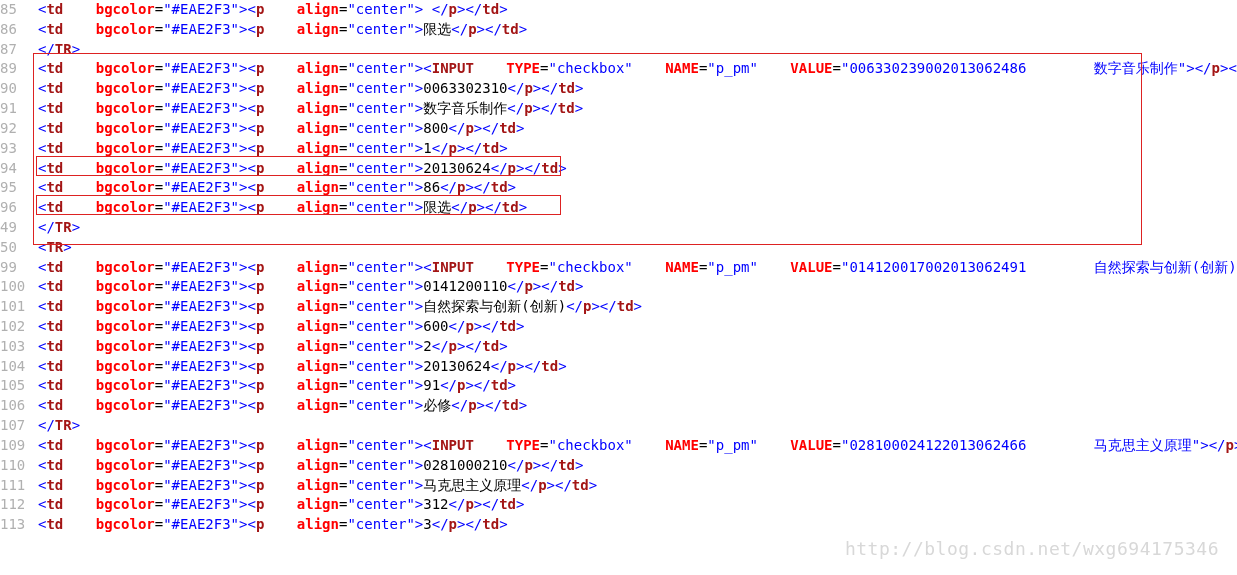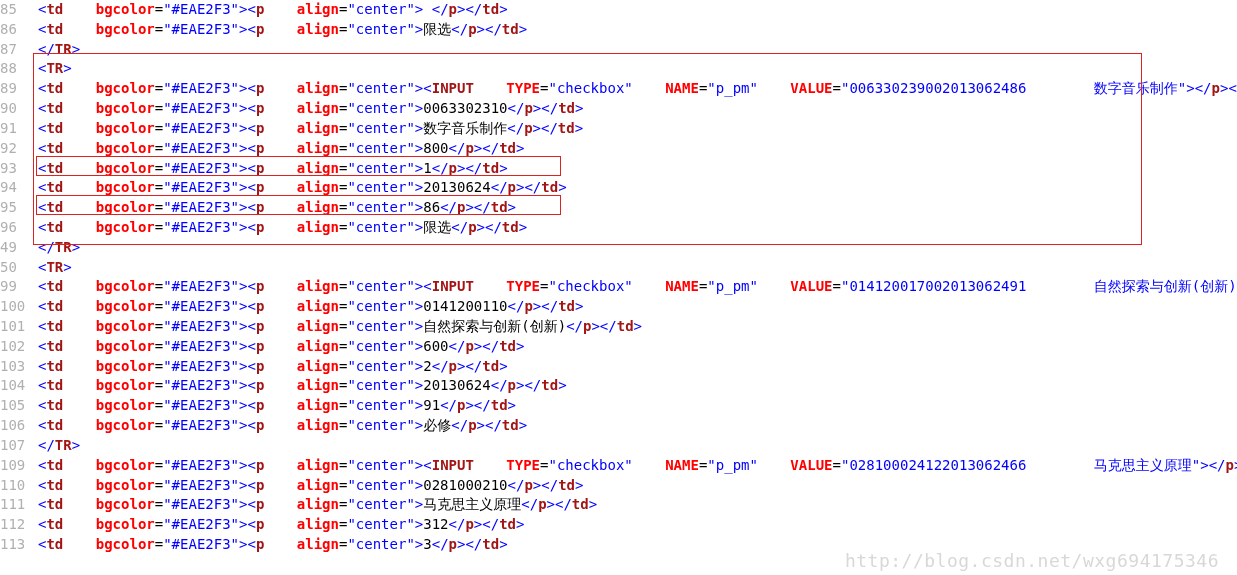--- a/index.html
+++ b/index.html
@@ -41,36 +41,35 @@
 
   
   .redbox {
     position: absolute;
     border: 1px solid #d22;
     pointer-events: none;
   }
   .watermark {
     position: absolute;
     right: 18px;
-    bottom: 4px;
+    bottom: 16px;
     color: #d8d8d8;
     font-family: "Consolas", monospace;
     font-size: 18px;
     letter-spacing: 0.5px;
     pointer-events: none;
   }
 </style>
 </head>
 <body>
 
 <div id="code-root">
     <div class="line"><span class="gutter">85</span><span class="code indent1"><span class="t-bracket">&lt;</span><span class="t-tag">td</span> <span class="t-attr">bgcolor</span><span class="t-eq">=</span><span class="t-str">"#EAE2F3"</span><span class="t-bracket">&gt;</span><span class="t-bracket">&lt;</span><span class="t-tag">p</span> <span class="t-attr">align</span><span class="t-eq">=</span><span class="t-str">"center"</span><span class="t-bracket">&gt;</span> <span class="t-bracket">&lt;/</span><span class="t-tag">p</span><span class="t-bracket">&gt;</span><span class="t-bracket">&lt;/</span><span class="t-tag">td</span><span class="t-bracket">&gt;</span></span></div>
     <div class="line"><span class="gutter">86</span><span class="code indent1"><span class="t-bracket">&lt;</span><span class="t-tag">td</span> <span class="t-attr">bgcolor</span><span class="t-eq">=</span><span class="t-str">"#EAE2F3"</span><span class="t-bracket">&gt;</span><span class="t-bracket">&lt;</span><span class="t-tag">p</span> <span class="t-attr">align</span><span class="t-eq">=</span><span class="t-str">"center"</span><span class="t-bracket">&gt;</span><span class="t-text">限选</span><span class="t-bracket">&lt;/</span><span class="t-tag">p</span><span class="t-bracket">&gt;</span><span class="t-bracket">&lt;/</span><span class="t-tag">td</span><span class="t-bracket">&gt;</span></span></div>
     <div class="line"><span class="gutter">87</span><span class="code indent1"><span class="t-bracket">&lt;/</span><span class="t-tag">TR</span><span class="t-bracket">&gt;</span></span></div>
-    <div class="line"><span class="gutter">88</span><span class="code indent1"><span class="t-bracket">&lt;</span><span class="t-tag">TR</span><span class="t-bracket">&gt;</span></span></div>
     <div class="line"><span class="gutter">89</span><span class="code indent1"><span class="t-bracket">&lt;</span><span class="t-tag">td</span> <span class="t-attr">bgcolor</span><span class="t-eq">=</span><span class="t-str">"#EAE2F3"</span><span class="t-bracket">&gt;</span><span class="t-bracket">&lt;</span><span class="t-tag">p</span> <span class="t-attr">align</span><span class="t-eq">=</span><span class="t-str">"center"</span><span class="t-bracket">&gt;</span><span class="t-bracket">&lt;</span><span class="t-tag">INPUT</span> <span class="t-attr">TYPE</span><span class="t-eq">=</span><span class="t-str">"checkbox"</span> <span class="t-attr">NAME</span><span class="t-eq">=</span><span class="t-str">"p_pm"</span> <span class="t-attr">VALUE</span><span class="t-eq">=</span><span class="t-str">"006330239002013062486&nbsp;&nbsp;&nbsp;&nbsp;&nbsp;&nbsp;&nbsp;&nbsp;数字音乐制作"</span><span class="t-bracket">&gt;</span><span class="t-bracket">&lt;/</span><span class="t-tag">p</span><span class="t-bracket">&gt;</span><span class="t-bracket">&lt;/</span><span class="t-tag">td</span><span class="t-bracket">&gt;</span></span></div>
     <div class="line"><span class="gutter">90</span><span class="code indent1"><span class="t-bracket">&lt;</span><span class="t-tag">td</span> <span class="t-attr">bgcolor</span><span class="t-eq">=</span><span class="t-str">"#EAE2F3"</span><span class="t-bracket">&gt;</span><span class="t-bracket">&lt;</span><span class="t-tag">p</span> <span class="t-attr">align</span><span class="t-eq">=</span><span class="t-str">"center"</span><span class="t-bracket">&gt;</span><span class="t-text">0063302310</span><span class="t-bracket">&lt;/</span><span class="t-tag">p</span><span class="t-bracket">&gt;</span><span class="t-bracket">&lt;/</span><span class="t-tag">td</span><span class="t-bracket">&gt;</span></span></div>
     <div class="line"><span class="gutter">91</span><span class="code indent1"><span class="t-bracket">&lt;</span><span class="t-tag">td</span> <span class="t-attr">bgcolor</span><span class="t-eq">=</span><span class="t-str">"#EAE2F3"</span><span class="t-bracket">&gt;</span><span class="t-bracket">&lt;</span><span class="t-tag">p</span> <span class="t-attr">align</span><span class="t-eq">=</span><span class="t-str">"center"</span><span class="t-bracket">&gt;</span><span class="t-text">数字音乐制作</span><span class="t-bracket">&lt;/</span><span class="t-tag">p</span><span class="t-bracket">&gt;</span><span class="t-bracket">&lt;/</span><span class="t-tag">td</span><span class="t-bracket">&gt;</span></span></div>
     <div class="line"><span class="gutter">92</span><span class="code indent1"><span class="t-bracket">&lt;</span><span class="t-tag">td</span> <span class="t-attr">bgcolor</span><span class="t-eq">=</span><span class="t-str">"#EAE2F3"</span><span class="t-bracket">&gt;</span><span class="t-bracket">&lt;</span><span class="t-tag">p</span> <span class="t-attr">align</span><span class="t-eq">=</span><span class="t-str">"center"</span><span class="t-bracket">&gt;</span><span class="t-text">800</span><span class="t-bracket">&lt;/</span><span class="t-tag">p</span><span class="t-bracket">&gt;</span><span class="t-bracket">&lt;/</span><span class="t-tag">td</span><span class="t-bracket">&gt;</span></span></div>
     <div class="line"><span class="gutter">93</span><span class="code indent1"><span class="t-bracket">&lt;</span><span class="t-tag">td</span> <span class="t-attr">bgcolor</span><span class="t-eq">=</span><span class="t-str">"#EAE2F3"</span><span class="t-bracket">&gt;</span><span class="t-bracket">&lt;</span><span class="t-tag">p</span> <span class="t-attr">align</span><span class="t-eq">=</span><span class="t-str">"center"</span><span class="t-bracket">&gt;</span><span class="t-text">1</span><span class="t-bracket">&lt;/</span><span class="t-tag">p</span><span class="t-bracket">&gt;</span><span class="t-bracket">&lt;/</span><span class="t-tag">td</span><span class="t-bracket">&gt;</span></span></div>
     <div class="line"><span class="gutter">94</span><span class="code indent1"><span class="t-bracket">&lt;</span><span class="t-tag">td</span> <span class="t-attr">bgcolor</span><span class="t-eq">=</span><span class="t-str">"#EAE2F3"</span><span class="t-bracket">&gt;</span><span class="t-bracket">&lt;</span><span class="t-tag">p</span> <span class="t-attr">align</span><span class="t-eq">=</span><span class="t-str">"center"</span><span class="t-bracket">&gt;</span><span class="t-text">20130624</span><span class="t-bracket">&lt;/</span><span class="t-tag">p</span><span class="t-bracket">&gt;</span><span class="t-bracket">&lt;/</span><span class="t-tag">td</span><span class="t-bracket">&gt;</span></span></div>
     <div class="line"><span class="gutter">95</span><span class="code indent1"><span class="t-bracket">&lt;</span><span class="t-tag">td</span> <span class="t-attr">bgcolor</span><span class="t-eq">=</span><span class="t-str">"#EAE2F3"</span><span class="t-bracket">&gt;</span><span class="t-bracket">&lt;</span><span class="t-tag">p</span> <span class="t-attr">align</span><span class="t-eq">=</span><span class="t-str">"center"</span><span class="t-bracket">&gt;</span><span class="t-text">86</span><span class="t-bracket">&lt;/</span><span class="t-tag">p</span><span class="t-bracket">&gt;</span><span class="t-bracket">&lt;/</span><span class="t-tag">td</span><span class="t-bracket">&gt;</span></span></div>
     <div class="line"><span class="gutter">96</span><span class="code indent1"><span class="t-bracket">&lt;</span><span class="t-tag">td</span> <span class="t-attr">bgcolor</span><span class="t-eq">=</span><span class="t-str">"#EAE2F3"</span><span class="t-bracket">&gt;</span><span class="t-bracket">&lt;</span><span class="t-tag">p</span> <span class="t-attr">align</span><span class="t-eq">=</span><span class="t-str">"center"</span><span class="t-bracket">&gt;</span><span class="t-text">限选</span><span class="t-bracket">&lt;/</span><span class="t-tag">p</span><span class="t-bracket">&gt;</span><span class="t-bracket">&lt;/</span><span class="t-tag">td</span><span class="t-bracket">&gt;</span></span></div>
     <div class="line"><span class="gutter">49</span><span class="code indent1"><span class="t-bracket">&lt;/</span><span class="t-tag">TR</span><span class="t-bracket">&gt;</span></span></div>
     <div class="line"><span class="gutter">50</span><span class="code indent1"><span class="t-bracket">&lt;</span><span class="t-tag">TR</span><span class="t-bracket">&gt;</span></span></div>

